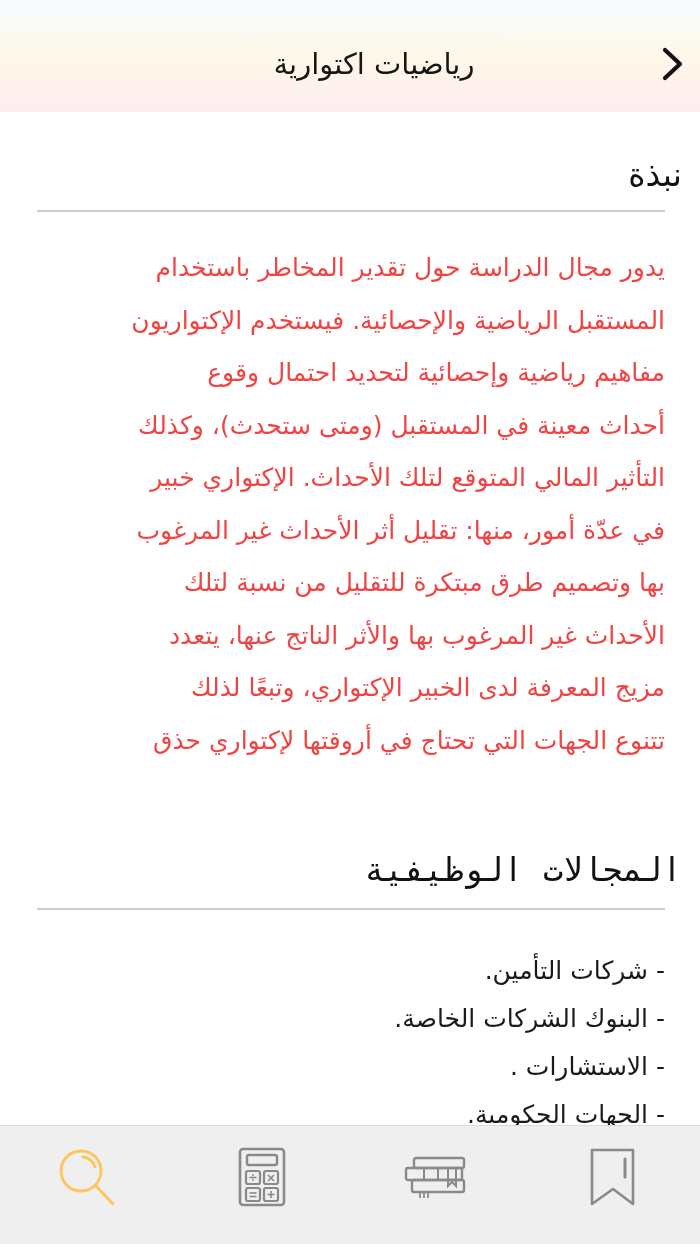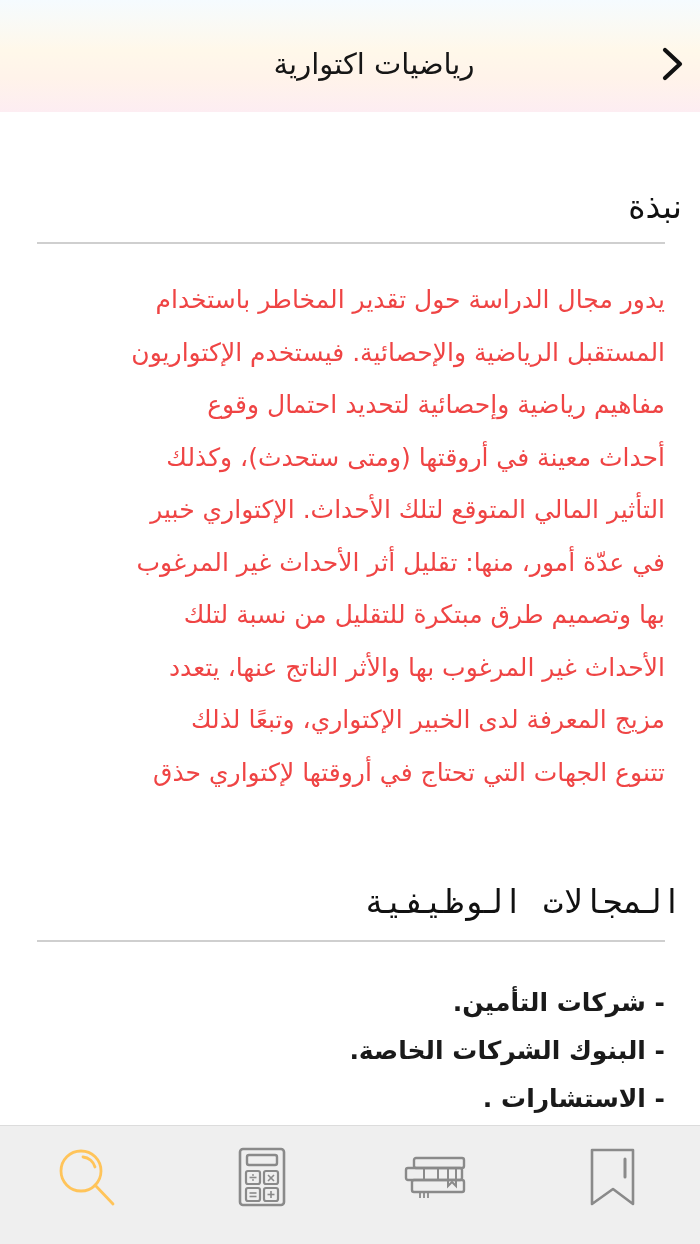--- a/index.html
+++ b/index.html
@@ -52,21 +52,20 @@
 
     
     .content {
       position: absolute;
       top: 112px;
       left: 0;
       width: 700px;
       height: 1013px;
       overflow: hidden;
       background: #ffffff;
-      margin-top: 32px;
     }
     .section-title {
       position: absolute;
       right: 18px;
       font-size: 33px;
       line-height: 46px;
       color: #111111;
       direction: rtl;
       white-space: nowrap;
     }
@@ -99,21 +98,20 @@
       width: 640px;
       list-style: none;
       direction: rtl;
     }
     .list li {
       font-size: 25px;
       line-height: 48px;
       text-align: right;
       white-space: nowrap;
       color: #1a1a1a;
-      font-weight: bold;
     }
 
     
     .tabbar {
       position: absolute;
       left: 0;
       top: 1125px;
       width: 700px;
       height: 119px;
       background: #efefef;
@@ -149,21 +147,21 @@
 
   <div class="content">
 
     <div class="section-title" style="top:40px;">نبذة</div>
     <div class="divider" style="top:98px;"></div>
 
     <div class="paragraph">
       <span class="line">يدور مجال الدراسة حول تقدير المخاطر باستخدام</span>
       <span class="line">المستقبل الرياضية والإحصائية. فيستخدم الإكتواريون</span>
       <span class="line">مفاهيم رياضية وإحصائية لتحديد احتمال وقوع</span>
-      <span class="line">أحداث معينة في أروقتها (ومتى ستحدث)، وكذلك</span>
+      <span class="line">أحداث معينة في المستقبل (ومتى ستحدث)، وكذلك</span>
       <span class="line">التأثير المالي المتوقع لتلك الأحداث. الإكتواري خبير</span>
       <span class="line">في عدّة أمور، منها: تقليل أثر الأحداث غير المرغوب</span>
       <span class="line">بها وتصميم طرق مبتكرة للتقليل من نسبة لتلك</span>
       <span class="line">الأحداث غير المرغوب بها والأثر الناتج عنها، يتعدد</span>
       <span class="line">مزيج المعرفة لدى الخبير الإكتواري، وتبعًا لذلك</span>
       <span class="line">تتنوع الجهات التي تحتاج في أروقتها لإكتواري حذق</span>
     </div>
 
     <div class="section-title" style="top:738px;font-family:Liberation Mono, monospace;">المجالات الوظيفية</div>
     <div class="divider" style="top:796px;"></div>

